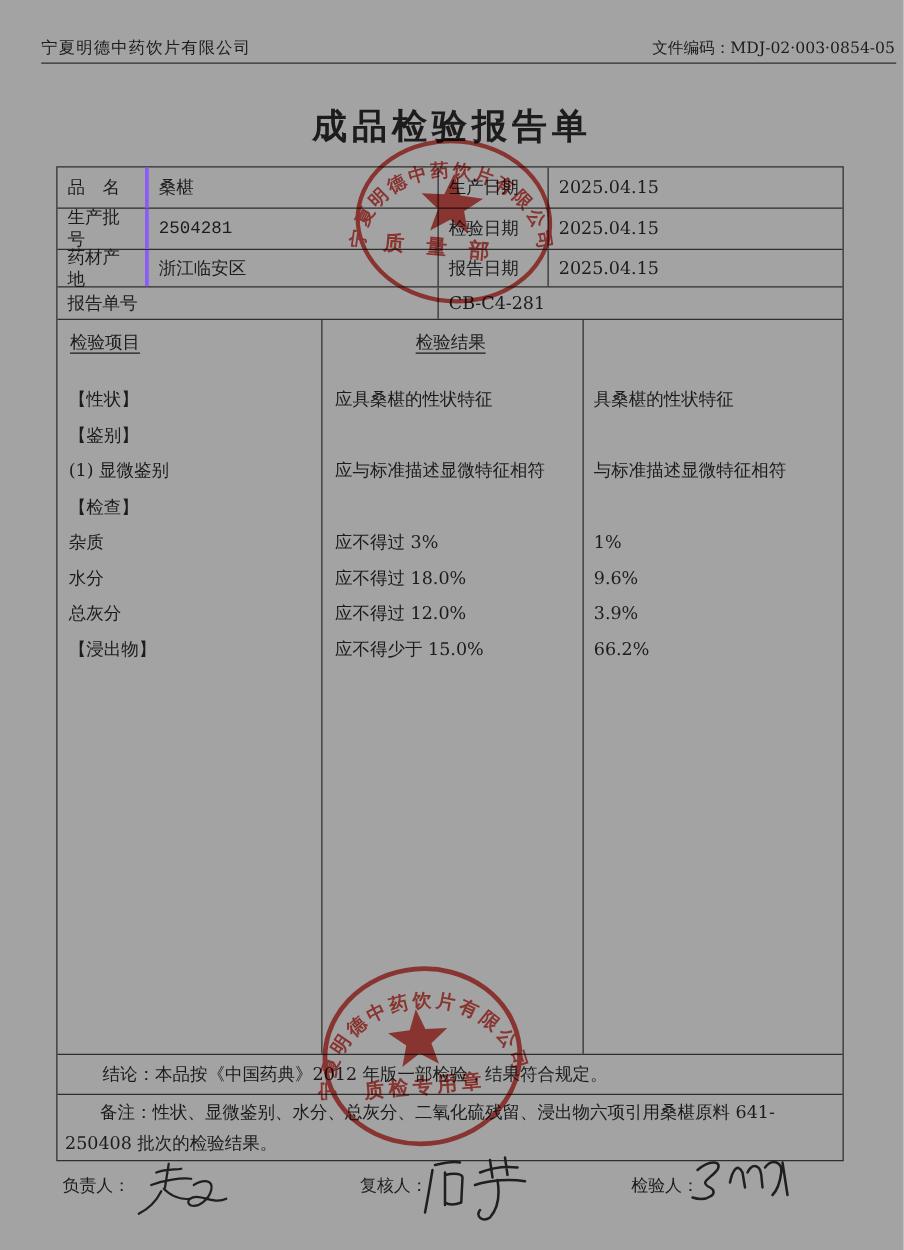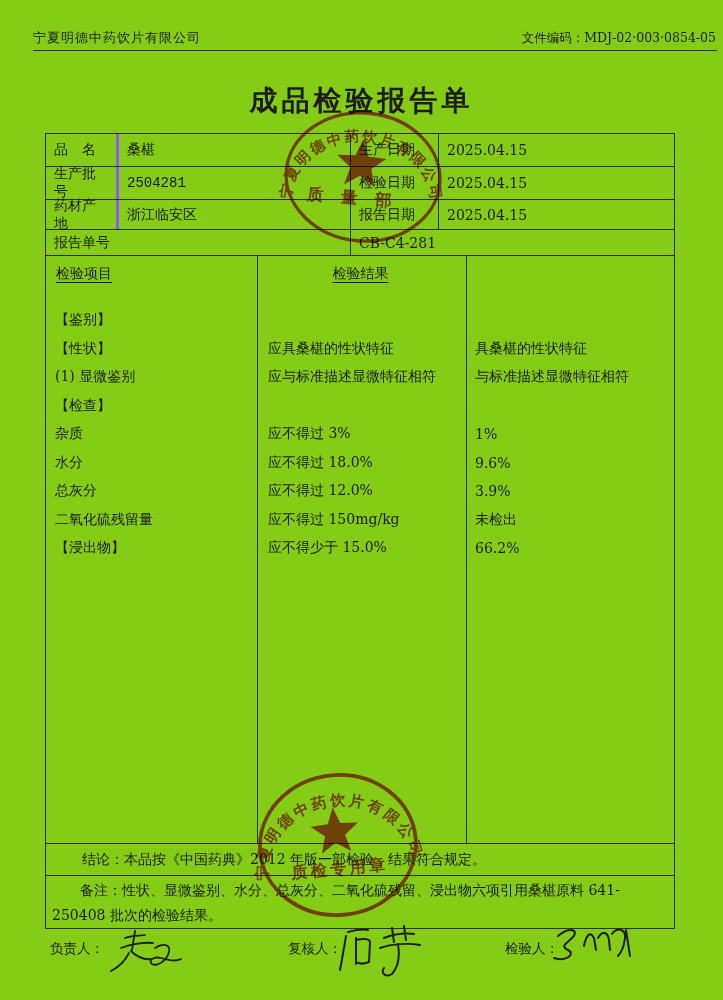--- a/index.html
+++ b/index.html
@@ -1,17 +1,17 @@
 <!DOCTYPE html>
 <html><head>
 <meta charset="utf-8">
 <style>
   html,body{margin:0;padding:0;background:#e8e8e8;}
   .page{
-    position:relative;width:723px;height:1000px;background:#84cc16;
+    position:relative;width:723px;height:1000px;background:#a3a3a3;
     font-family:"DejaVu Serif","Liberation Serif",serif;color:#1c1c1c;
     overflow:hidden;margin:0 auto;
   }
   
   .hdr-company{position:absolute;left:33px;top:29px;font-size:13px;letter-spacing:1px;}
   .hdr-code{position:absolute;right:7px;top:30px;font-size:12.5px;}
   .hdr-rule{position:absolute;left:33px;top:50px;width:684px;border-top:1.6px solid #2e2e2e;}
   .title{position:absolute;left:0;top:82px;width:100%;text-align:center;
          font-size:28px;font-weight:700;letter-spacing:4px;}
   
@@ -100,30 +100,30 @@
     <div class="sec">
       <div class="vline vl1"></div>
       <div class="vline vl2"></div>
 
       <div class="sec-hdr">
         <div class="sh sh1"><u>检验项目</u></div>
         <div class="sh sh3"><u>检验结果</u></div>
       </div>
 
       <div class="trow">
+        <div class="tc tc1">【性状】</div>
+        <div class="tc tc2">应具桑椹的性状特征</div>
+        <div class="tc tc3">具桑椹的性状特征</div>
+      </div>
+      <div class="trow">
         <div class="tc tc1">【鉴别】</div>
         <div class="tc tc2"></div>
         <div class="tc tc3"></div>
       </div>
       <div class="trow">
-        <div class="tc tc1">【性状】</div>
-        <div class="tc tc2">应具桑椹的性状特征</div>
-        <div class="tc tc3">具桑椹的性状特征</div>
-      </div>
-      <div class="trow">
         <div class="tc tc1">(1) 显微鉴别</div>
         <div class="tc tc2">应与标准描述显微特征相符</div>
         <div class="tc tc3">与标准描述显微特征相符</div>
       </div>
       <div class="trow">
         <div class="tc tc1">【检查】</div>
         <div class="tc tc2"></div>
         <div class="tc tc3"></div>
       </div>
       <div class="trow">
@@ -133,25 +133,20 @@
       </div>
       <div class="trow">
         <div class="tc tc1">水分</div>
         <div class="tc tc2">应不得过 18.0%</div>
         <div class="tc tc3">9.6%</div>
       </div>
       <div class="trow">
         <div class="tc tc1">总灰分</div>
         <div class="tc tc2">应不得过 12.0%</div>
         <div class="tc tc3">3.9%</div>
-      </div>
-      <div class="trow">
-        <div class="tc tc1">二氧化硫残留量</div>
-        <div class="tc tc2">应不得过 150mg/kg</div>
-        <div class="tc tc3">未检出</div>
       </div>
       <div class="trow">
         <div class="tc tc1">【浸出物】</div>
         <div class="tc tc2">应不得少于 15.0%</div>
         <div class="tc tc3">66.2%</div>
       </div>
     </div>
 
     <div class="concl">
       <span><b>结论：</b><span>本品按《中国药典》2012 年版一部检验，结果符合规定。</span></span>

